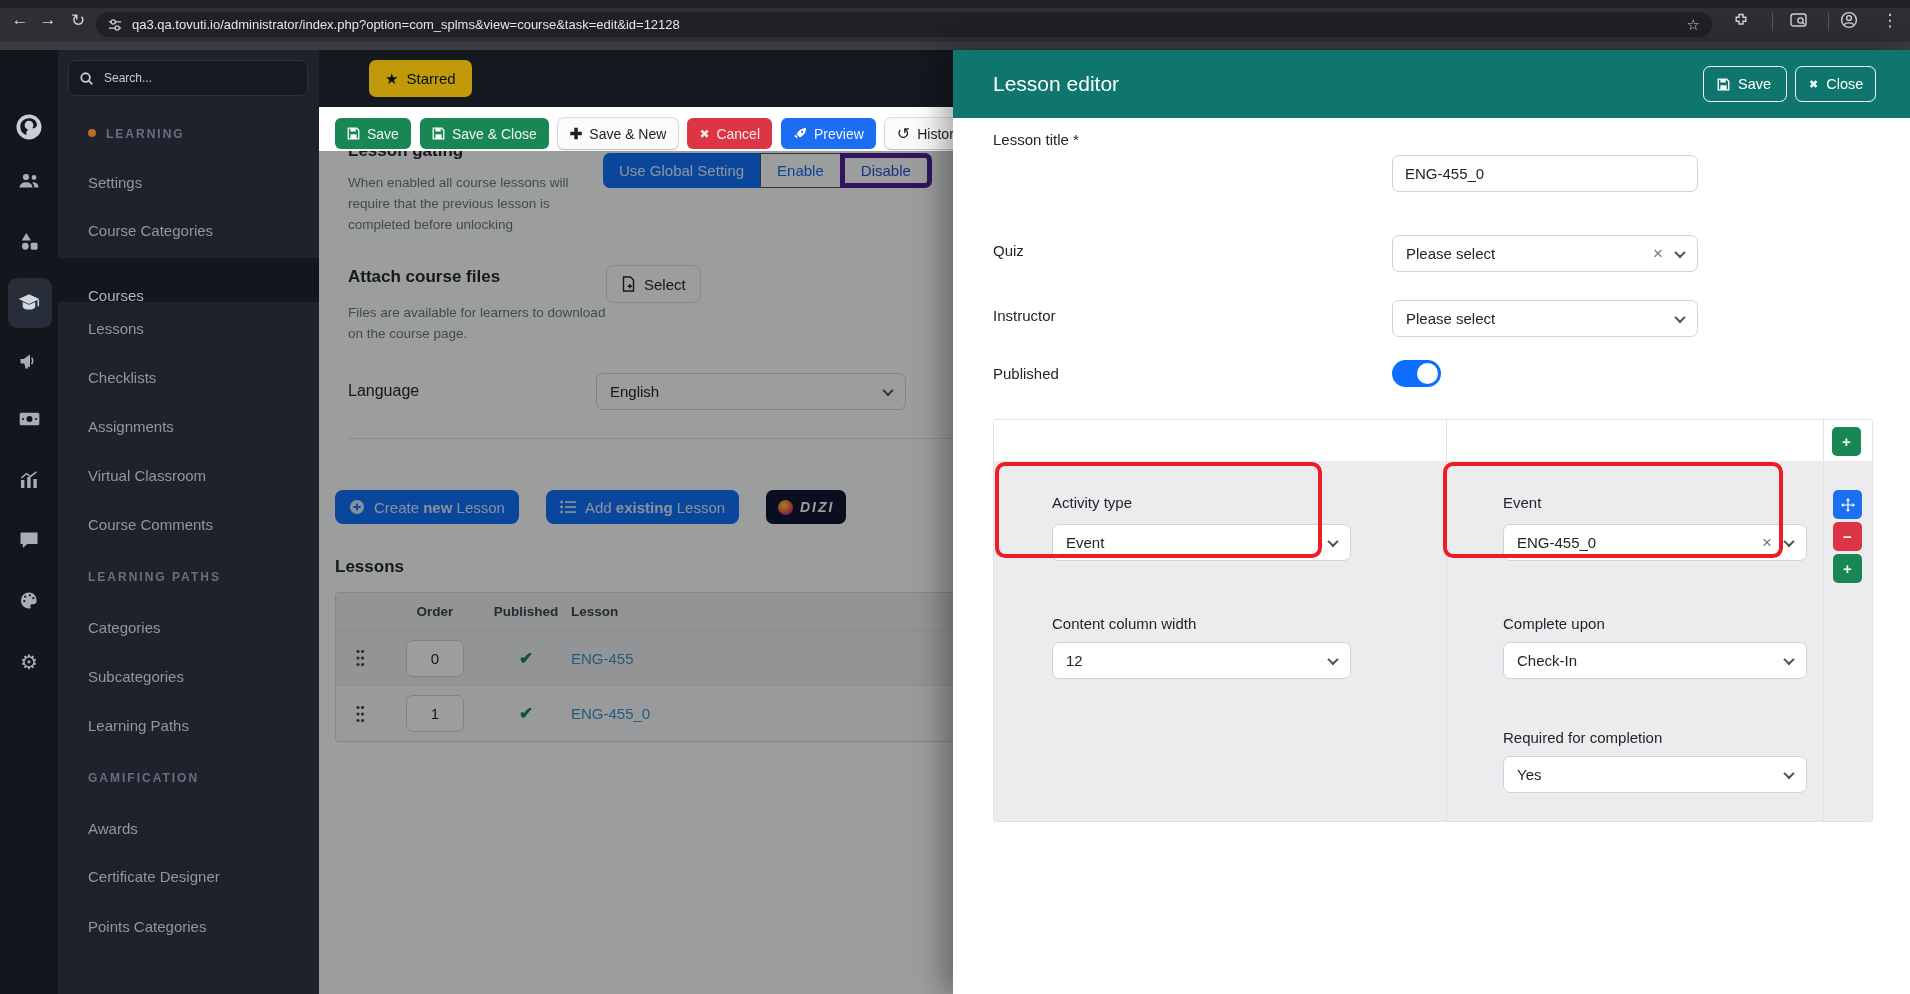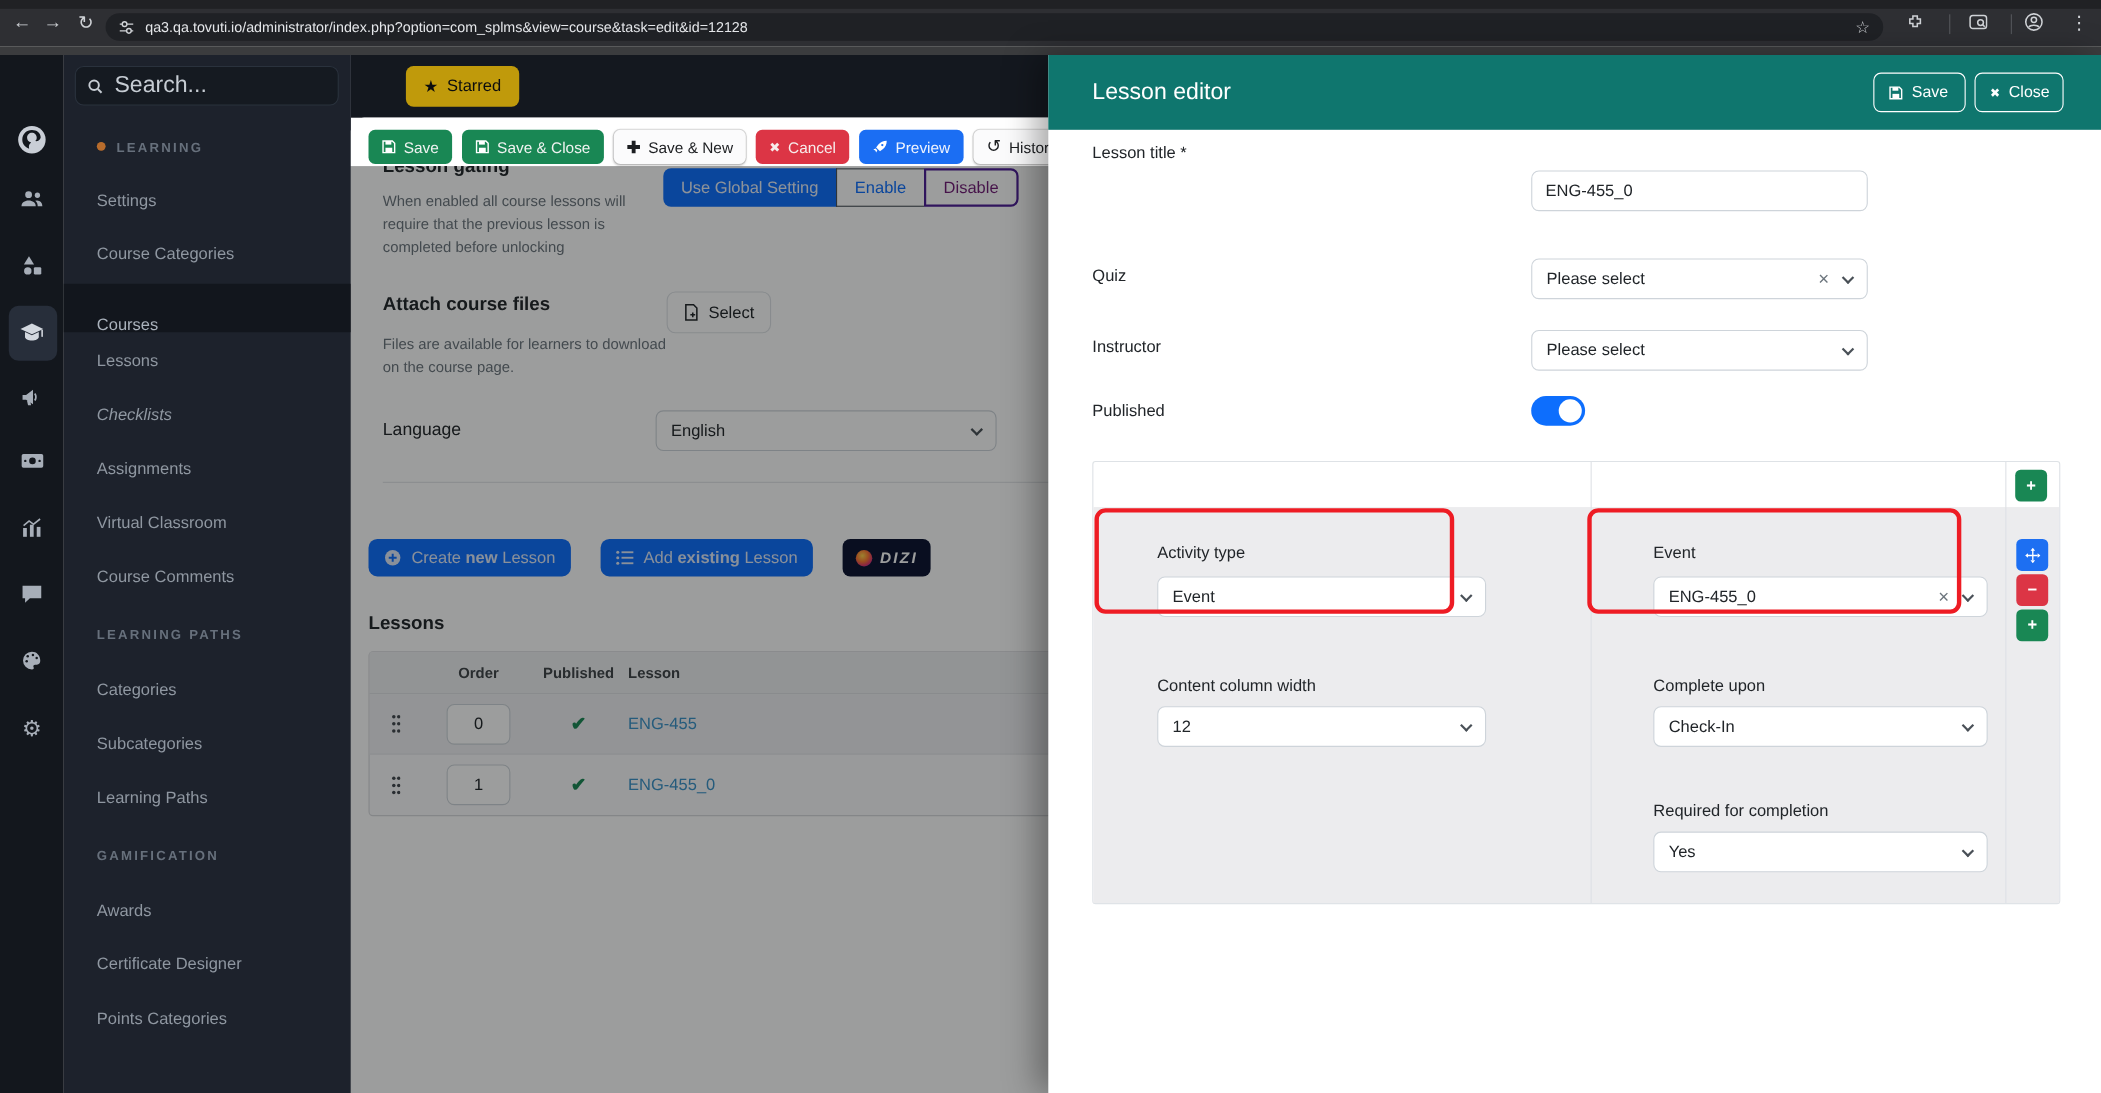--- a/index.html
+++ b/index.html
@@ -15,21 +15,21 @@
   .omni-star { margin-left:auto; color:#cfd2d6; font-size:15px; }
   .chrome-sep { position:absolute; top:13px; width:1px; height:18px; background:#55575b; }
   .substrip { position:absolute; left:0; top:42px; width:1910px; height:8px; background:#3b3c3e; }
 
   
   .rail { position:absolute; left:0; top:50px; width:58px; height:944px; background:#13171d; }
   .rail-ic { position:absolute; left:0; width:58px; text-align:center; color:#a7aeb8; cursor:pointer; }
   .rail-active { position:absolute; left:8px; width:44px; height:50px; background:#272e3a; border-radius:9px; }
   .menu { position:absolute; left:58px; top:50px; width:261px; height:944px; background:#1d222c; }
   .searchbox { position:absolute; left:10px; top:10px; width:240px; height:36px; background:#151a21; border:1px solid #2a323d; border-radius:8px; display:flex; align-items:center; padding:0 10px; color:#c6ccd3; }
-  .searchbox input { background:transparent; border:none; outline:none; color:#eab308; font-size:21px; margin-left:8px; width:180px; font-family:"Liberation Sans", sans-serif; }
+  .searchbox input { background:transparent; border:none; outline:none; color:#eab308; font-size:12px; margin-left:8px; width:180px; font-family:"Liberation Sans", sans-serif; }
   .searchbox input::placeholder { color:#c6ccd3; opacity:1; }
   .m-head { position:absolute; left:30px; font-size:12px; font-weight:bold; letter-spacing:2px; color:#67707c; }
   .m-dot { display:inline-block; width:8px; height:8px; border-radius:50%; background:#b86c2c; margin-right:10px; vertical-align:1px; }
   .m-item { position:absolute; left:30px; font-size:15px; color:#8f97a1; cursor:pointer; white-space:nowrap; }
   .m-active-bg { position:absolute; left:0; width:261px; height:44px; background:#12161d; }
 
   
   .apptop { position:absolute; left:319px; top:50px; width:1591px; height:57px; background:#14181f; }
   .starred-btn { position:absolute; left:50px; top:10px; height:37px; padding:0 16px; background:#c09a0b; border-radius:7px; color:#0c0d0e; font-size:15px; display:flex; align-items:center; gap:8px; cursor:pointer; }
   .card { position:absolute; left:319px; top:107px; width:1591px; height:887px; background:#ffffff; border-top-left-radius:12px; }
@@ -44,21 +44,21 @@
   .btn-blue { background:#1b6ef3; color:#eef3fd; }
   .toolbar { position:absolute; left:16px; top:11px; z-index:4; display:flex; gap:9px; }
 
   
   .h-sec { position:absolute; font-size:17px; font-weight:bold; color:#212529; }
   .p-help { position:absolute; font-size:13.5px; color:#6c757d; line-height:1.55; }
   .seg-group { position:absolute; display:flex; height:35px; border-radius:7px; }
   .seg { display:flex; align-items:center; padding:0 16px; font-size:15px; cursor:pointer; }
   .seg-active { background:#0d6efd; color:#e8eef9; border-radius:7px 0 0 7px; }
   .seg-mid { color:#0d6efd; border:1px solid #495057; border-right:none; }
-  .seg-end { color:#701a75; border:2px solid #4c1d95; border-radius:0 7px 7px 0; }
+  .seg-end { color:#1d4ed8; border:5px solid #4c1d95; border-radius:0 7px 7px 0; }
   .btn-outline { position:absolute; height:38px; background:#fff; border:1px solid #dee2e6; border-radius:8px; display:flex; align-items:center; gap:8px; padding:0 14px; font-size:15px; color:#212529; cursor:pointer; }
   .sel { position:absolute; height:37px; background:#fff; border:1px solid #ced4da; border-radius:7px; display:flex; align-items:center; padding:0 13px; font-size:15px; color:#212529; cursor:pointer; }
   .chev { width:8px; height:8px; border-right:2px solid #495057; border-bottom:2px solid #495057; transform:rotate(45deg) translate(-1px,-1px); flex:none; }
   .ml-auto { margin-left:auto; }
   .clear-x { color:#6c757d; font-size:17px; line-height:1; margin-right:13px; cursor:pointer; }
   .divider { position:absolute; left:29px; width:1562px; height:1px; background:#e2e4e7; }
   .btn-big-blue { position:absolute; height:34px; background:#0d6efd; border-radius:8px; color:#dfe9fb; font-size:15px; display:flex; align-items:center; gap:9px; padding:0 14px; cursor:pointer; }
   .btn-dizi { position:absolute; height:34px; background:#0a1230; border-radius:7px; display:flex; align-items:center; gap:7px; padding:0 12px; cursor:pointer; }
   .dizi-ic { width:15px; height:15px; border-radius:50%; background:radial-gradient(circle at 40% 35%, #ffd24a, #ff7a2f 40%, #e0366b 68%, #7b2ff0 100%); }
   .dizi-t { color:#fff; font-weight:bold; font-size:14px; letter-spacing:2px; font-style:italic; }
@@ -215,21 +215,21 @@
         </svg>
     </span>
     <input type="text" placeholder="Search..." style="">
   </div>
   <div class="m-head" style="top:77px;"><span class="m-dot"></span><span>LEARNING</span></div>
   <div class="m-item" style="top:124px;">Settings</div>
   <div class="m-item" style="top:172px;">Course Categories</div>
   <div class="m-active-bg" style="top:208px;"></div>
   <div class="m-item" style="top:221px;color:#aab2bc;margin-top:16px;">Courses</div>
   <div class="m-item" style="top:270px;">Lessons</div>
-  <div class="m-item" style="top:319px;font-style:italic;">Checklists</div>
+  <div class="m-item" style="top:319px;">Checklists</div>
   <div class="m-item" style="top:368px;">Assignments</div>
   <div class="m-item" style="top:417px;">Virtual Classroom</div>
   <div class="m-item" style="top:466px;">Course Comments</div>
   <div class="m-head" style="top:520px;">LEARNING PATHS</div>
   <div class="m-item" style="top:569px;">Categories</div>
   <div class="m-item" style="top:618px;">Subcategories</div>
   <div class="m-item" style="top:667px;">Learning Paths</div>
   <div class="m-head" style="top:721px;">GAMIFICATION</div>
   <div class="m-item" style="top:770px;">Awards</div>
   <div class="m-item" style="top:818px;">Certificate Designer</div>

